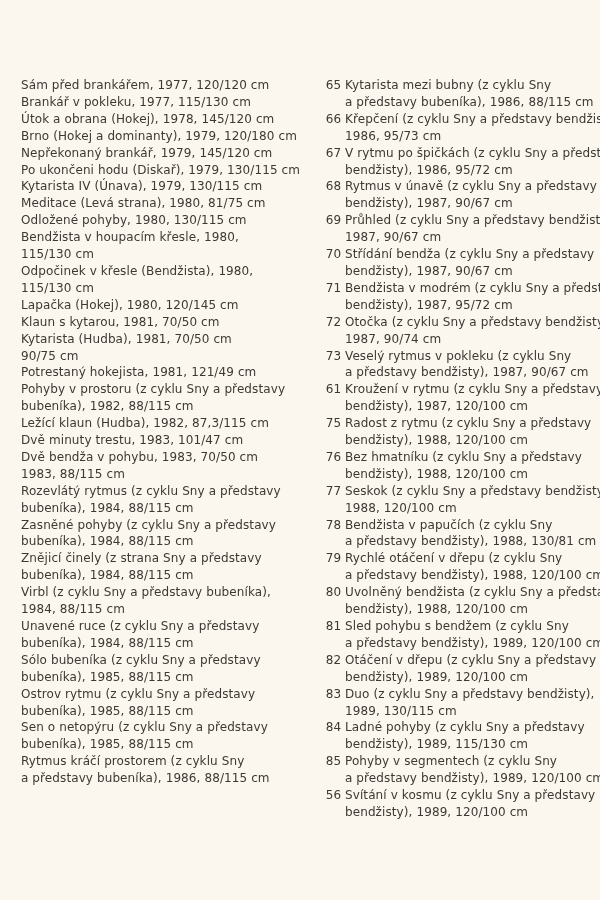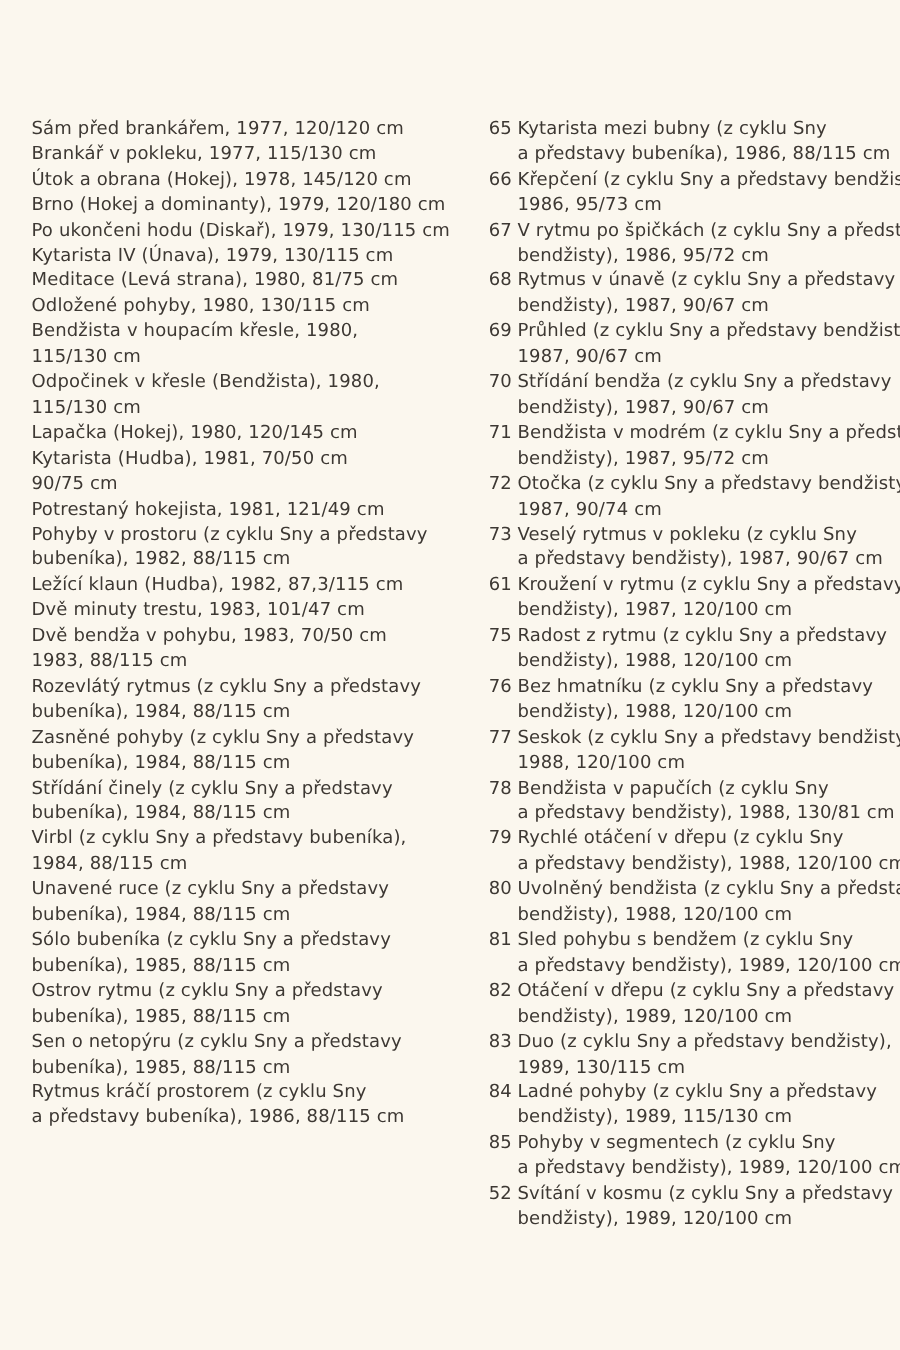--- a/index.html
+++ b/index.html
@@ -71,20 +71,23 @@
       <div class="entry">
         <span class="line">Brankář v pokleku, 1977, 115/130 cm</span>
       </div>
       <div class="entry">
         <span class="line">Útok a obrana (Hokej), 1978, 145/120 cm</span>
       </div>
       <div class="entry">
         <span class="line">Brno (Hokej a dominanty), 1979, 120/180 cm</span>
       </div>
       <div class="entry">
+        <span class="line">Nepřekonaný brankář, 1979, 145/120 cm</span>
+      </div>
+      <div class="entry">
         <span class="line">Po ukončeni hodu (Diskař), 1979, 130/115 cm</span>
       </div>
       <div class="entry">
         <span class="line">Kytarista IV (Únava), 1979, 130/115 cm</span>
       </div>
       <div class="entry">
         <span class="line">Meditace (Levá strana), 1980, 81/75 cm</span>
       </div>
       <div class="entry">
         <span class="line">Odložené pohyby, 1980, 130/115 cm</span>
@@ -94,20 +97,23 @@
         <span class="line">115/130 cm</span>
       </div>
       <div class="entry">
         <span class="line">Odpočinek v křesle (Bendžista), 1980,</span>
         <span class="line">115/130 cm</span>
       </div>
       <div class="entry">
         <span class="line">Lapačka (Hokej), 1980, 120/145 cm</span>
       </div>
       <div class="entry">
+        <span class="line">Klaun s kytarou, 1981, 70/50 cm</span>
+      </div>
+      <div class="entry">
         <span class="line">Kytarista (Hudba), 1981, 70/50 cm</span>
       </div>
       <div class="entry">
         <span class="line">90/75 cm</span>
       </div>
       <div class="entry">
         <span class="line">Potrestaný hokejista, 1981, 121/49 cm</span>
       </div>
       <div class="entry">
         <span class="line">Pohyby v prostoru (z cyklu Sny a představy</span>
@@ -127,21 +133,21 @@
       </div>
       <div class="entry">
         <span class="line">Rozevlátý rytmus (z cyklu Sny a představy</span>
         <span class="line">bubeníka), 1984, 88/115 cm</span>
       </div>
       <div class="entry">
         <span class="line">Zasněné pohyby (z cyklu Sny a představy</span>
         <span class="line">bubeníka), 1984, 88/115 cm</span>
       </div>
       <div class="entry">
-        <span class="line">Střídání činely (z cyklu Sny a představy</span>
+        <span class="line">Znějicí činely (z strana Sny a představy</span>
         <span class="line">bubeníka), 1984, 88/115 cm</span>
       </div>
       <div class="entry">
         <span class="line">Virbl (z cyklu Sny a představy bubeníka),</span>
         <span class="line">1984, 88/115 cm</span>
       </div>
       <div class="entry">
         <span class="line">Unavené ruce (z cyklu Sny a představy</span>
         <span class="line">bubeníka), 1984, 88/115 cm</span>
       </div>
@@ -262,18 +268,18 @@
         <span class="num">84</span>
         <span class="line">Ladné pohyby (z cyklu Sny a představy</span>
         <span class="line cont">bendžisty), 1989, 115/130 cm</span>
       </div>
       <div class="entry">
         <span class="num">85</span>
         <span class="line">Pohyby v segmentech (z cyklu Sny</span>
         <span class="line cont">a představy bendžisty), 1989, 120/100 cm</span>
       </div>
       <div class="entry">
-        <span class="num">52</span>
+        <span class="num">56</span>
         <span class="line">Svítání v kosmu (z cyklu Sny a představy</span>
         <span class="line cont">bendžisty), 1989, 120/100 cm</span>
       </div>
     </div>
 </div>
 
 </body></html>

